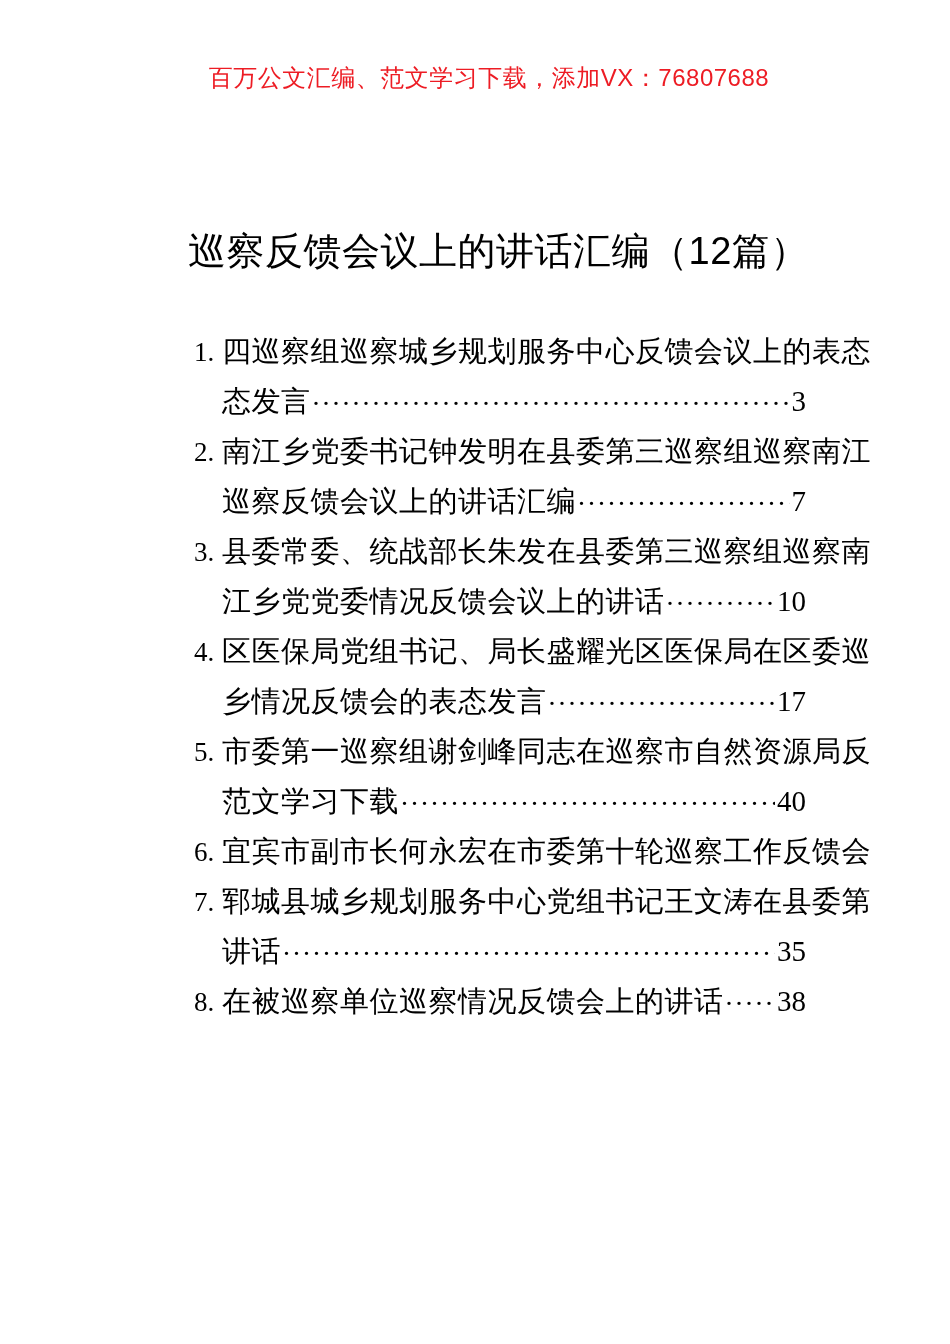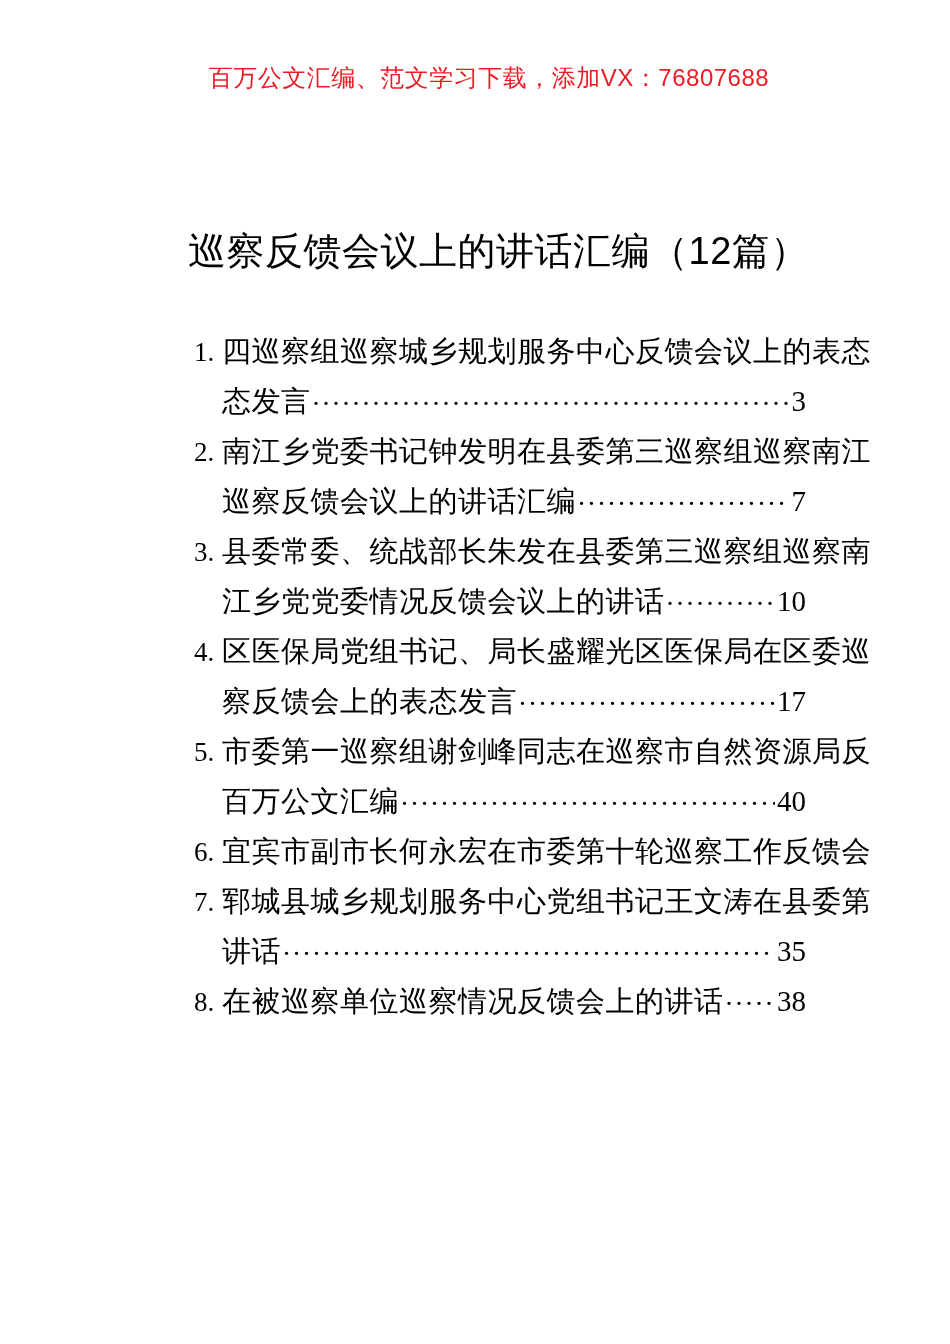--- a/index.html
+++ b/index.html
@@ -141,34 +141,34 @@
       </div>
     </div>
 
     <div>
       <div class="toc-line">
         <span class="toc-num">4.</span>
           <span class="toc-text">区医保局党组书记、局长盛耀光区医保局在区委巡</span>
       </div>
       <div class="toc-line">
         <span class="toc-indent"></span>
-          <span class="toc-text">察反馈会上的表态发言</span>
+          <span class="toc-text">乡情况反馈会的表态发言</span>
         <span class="dot-leader"></span>
         <span class="toc-page">17</span>
       </div>
     </div>
 
     <div>
       <div class="toc-line">
         <span class="toc-num">5.</span>
           <span class="toc-text">市委第一巡察组谢剑峰同志在巡察市自然资源局反</span>
       </div>
       <div class="toc-line">
         <span class="toc-indent"></span>
-          <span class="toc-text">百万公文汇编</span>
+          <span class="toc-text">范文学习下载</span>
         <span class="dot-leader"></span>
         <span class="toc-page">40</span>
       </div>
     </div>
 
     <div>
       <div class="toc-line">
         <span class="toc-num">6.</span>
           <span class="toc-text">宜宾市副市长何永宏在市委第十轮巡察工作反馈会</span>
       </div>

